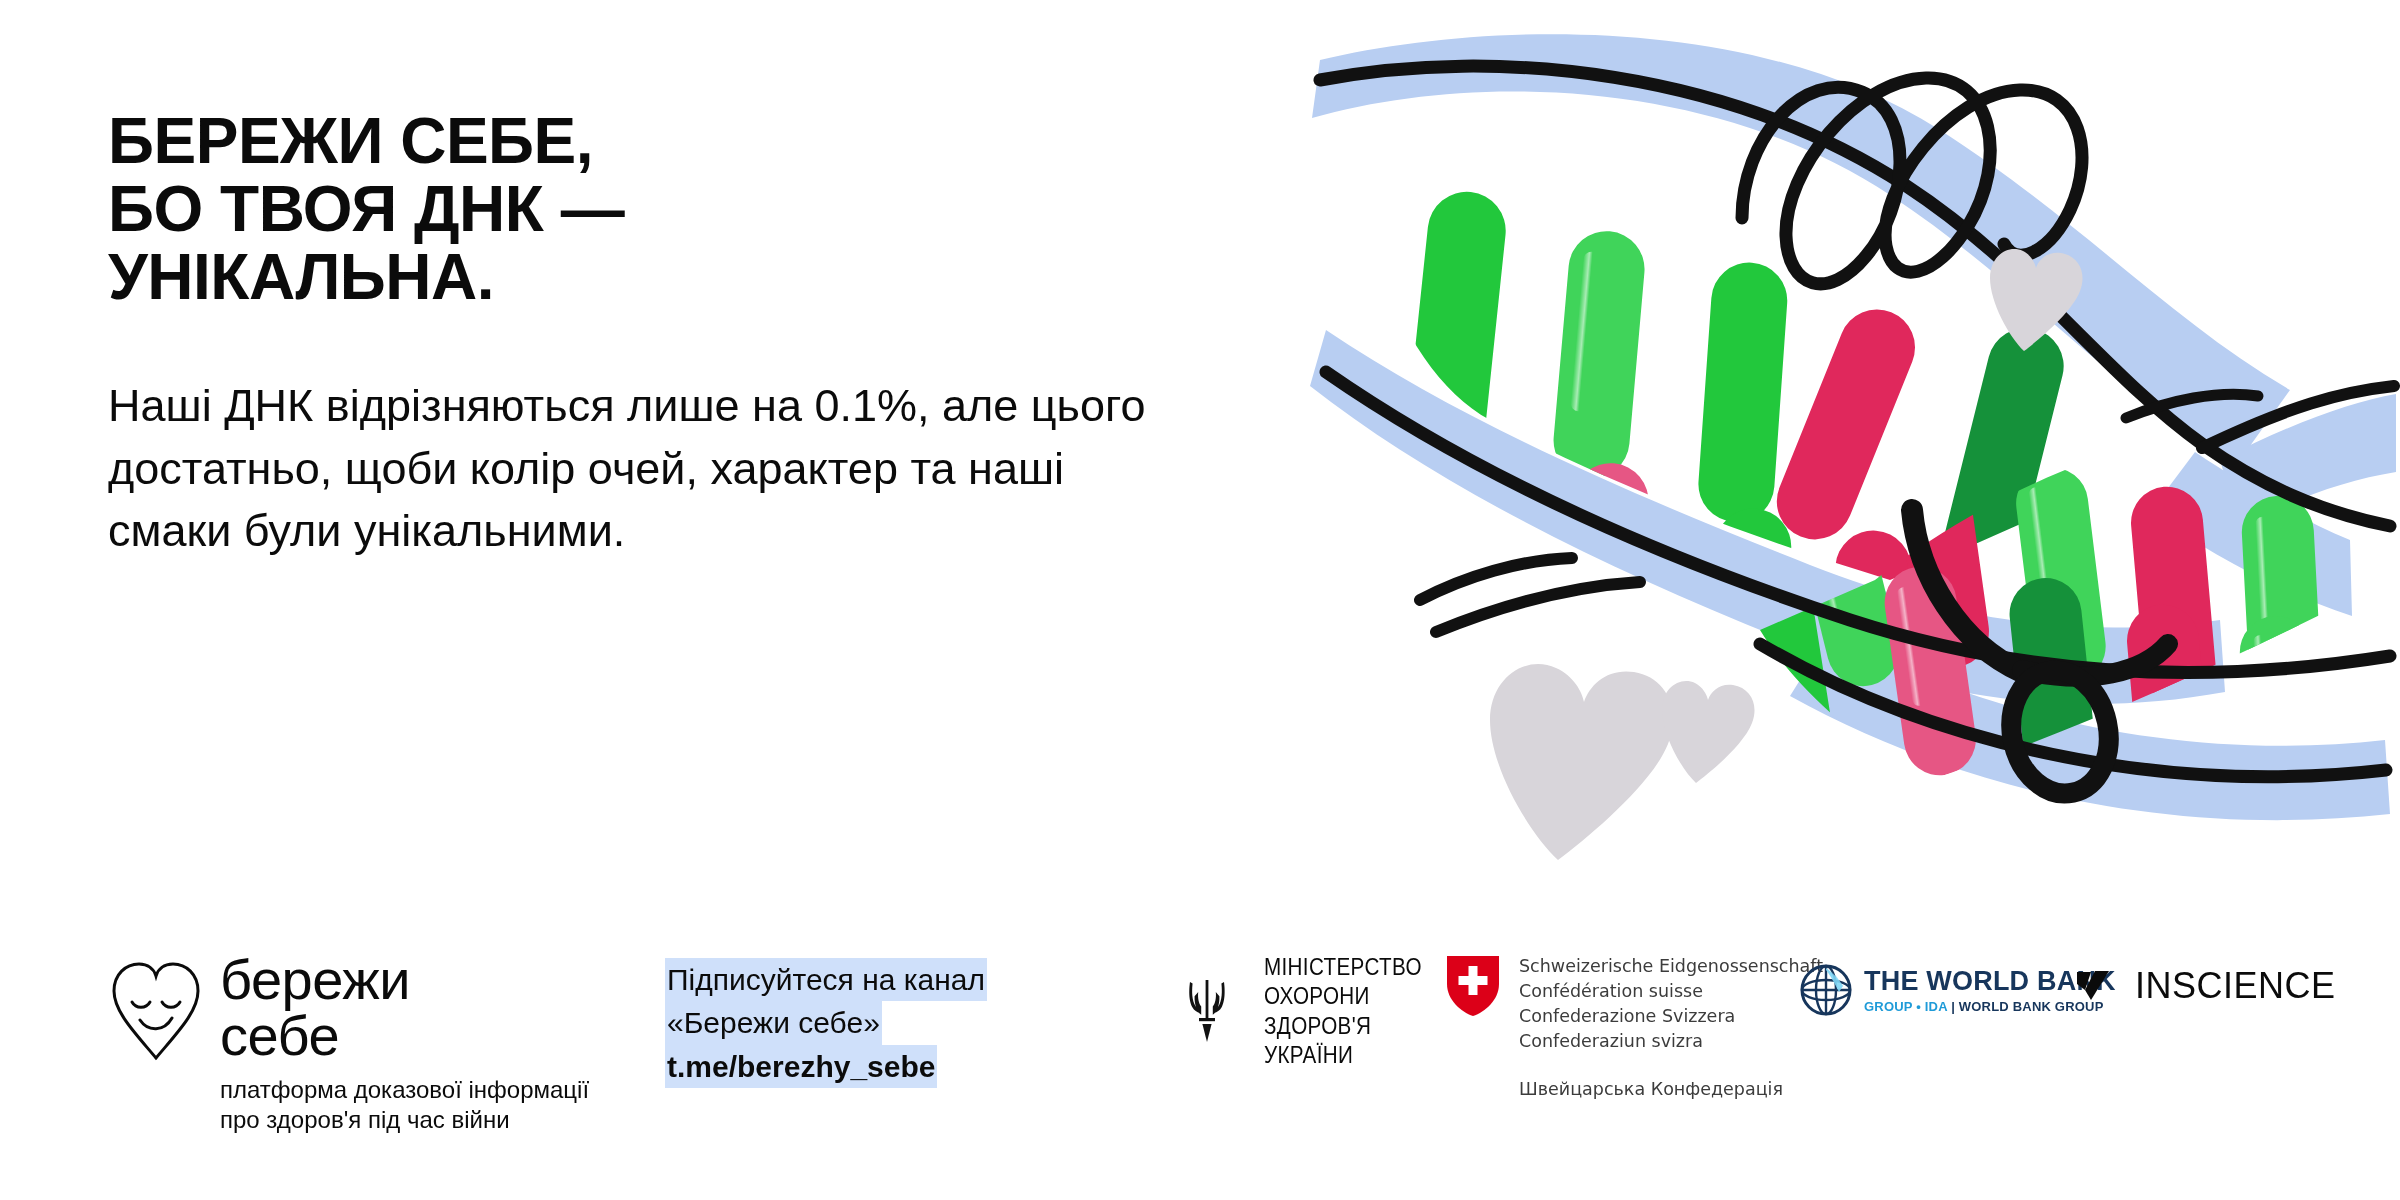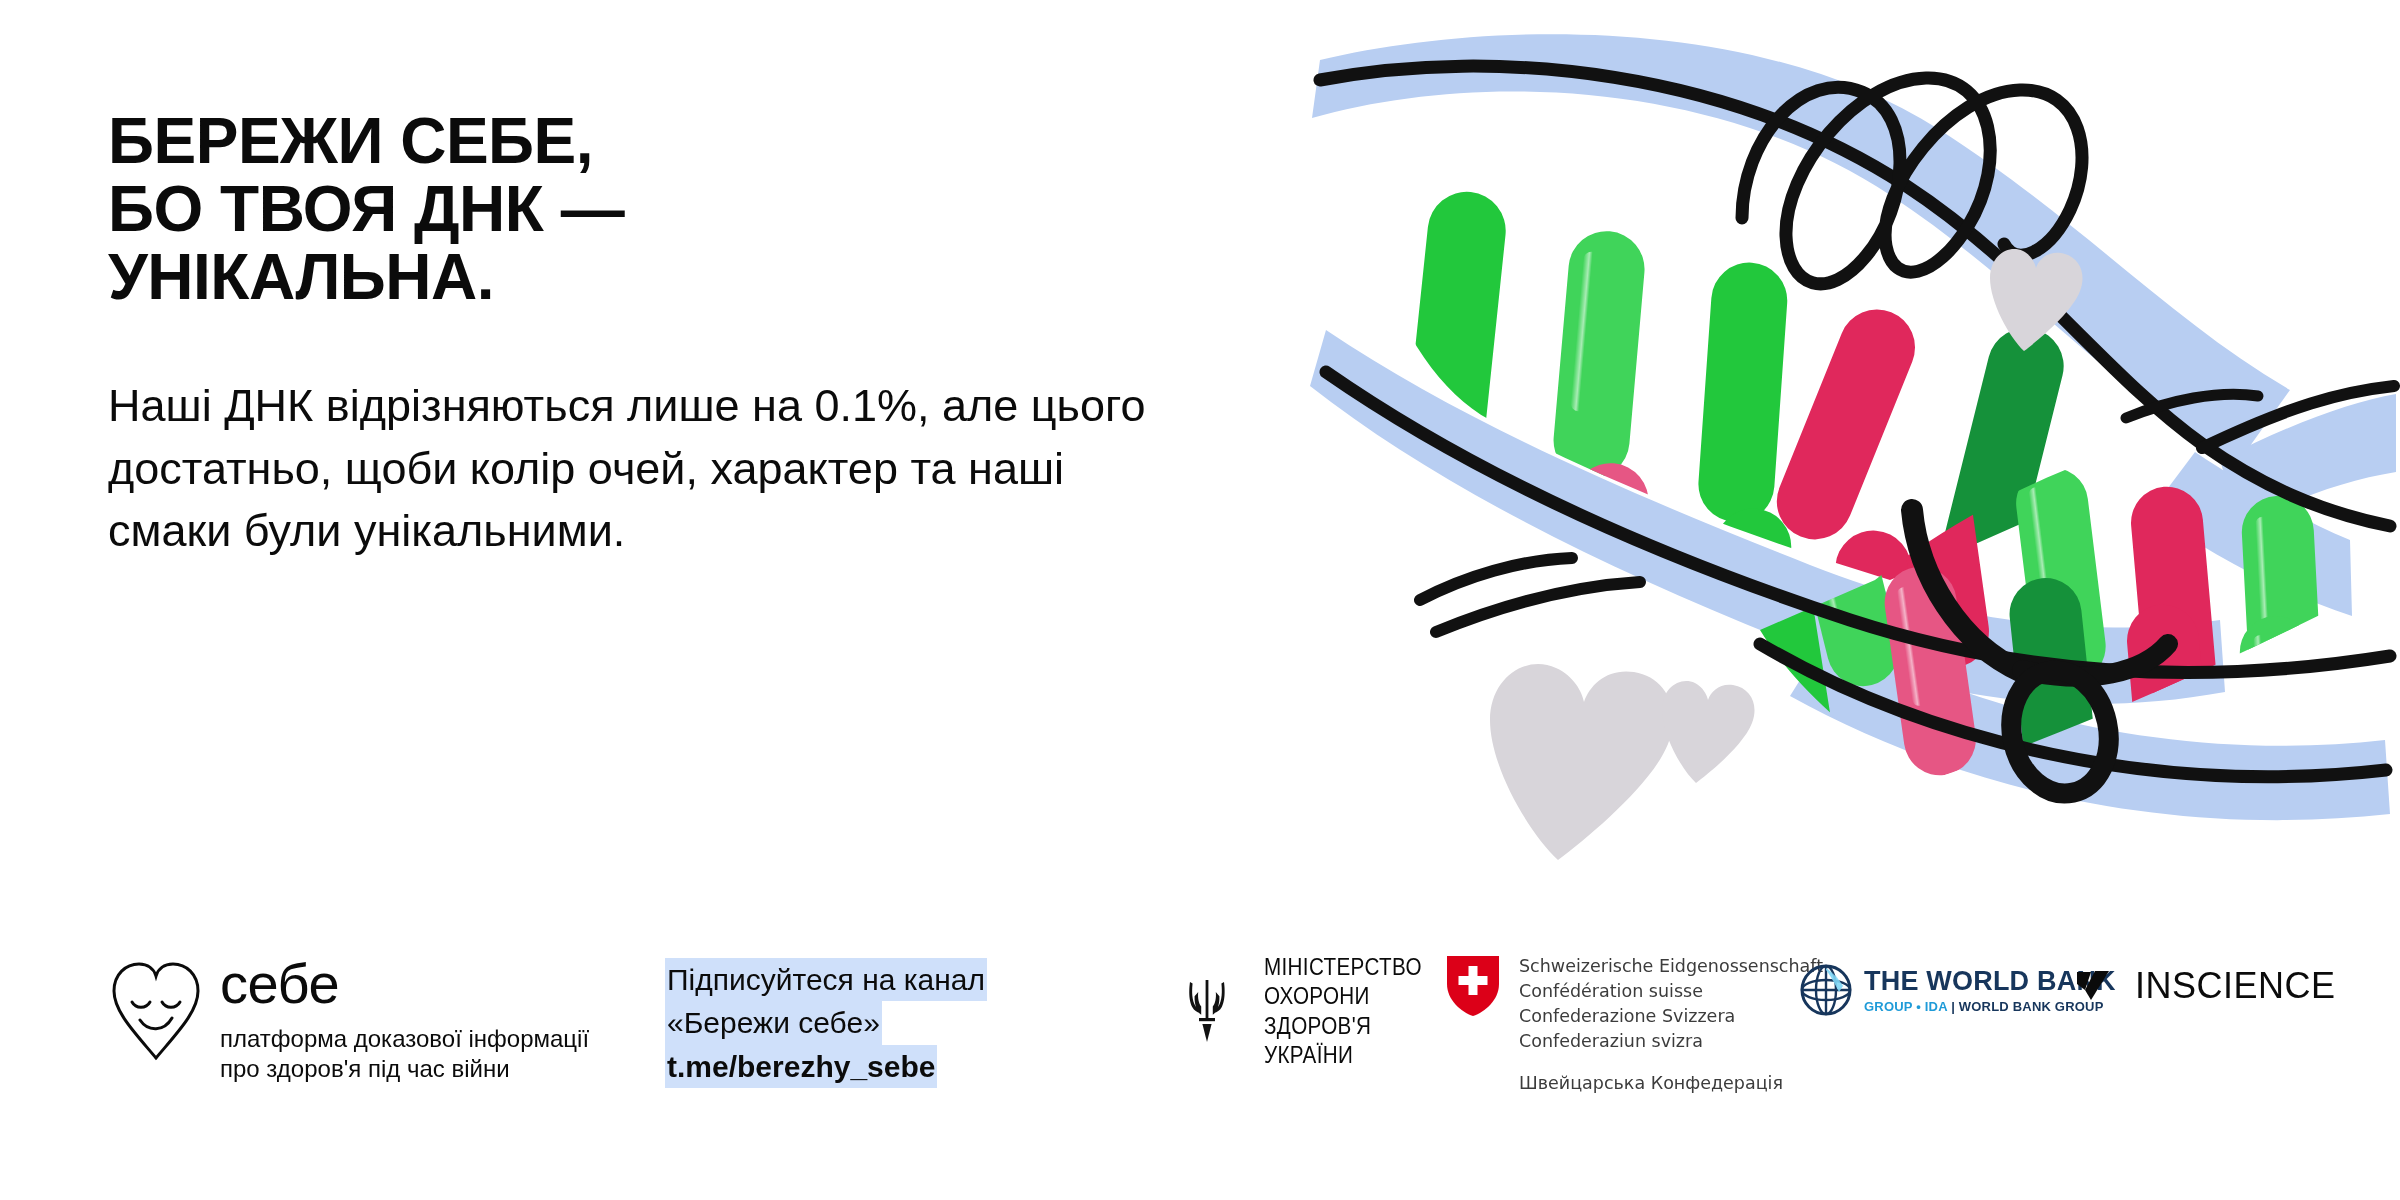--- a/index.html
+++ b/index.html
@@ -153,21 +153,21 @@
     align-items: flex-start;
   }
   .swiss-shield { width: 56px; height: 64px; flex: none; }
   .swiss-words {
     font-family: "DejaVu Sans", sans-serif;
     font-size: 17.5px;
     line-height: 1.42;
     color: #3c3c3c;
   }
   .swiss-words span { display: block; white-space: nowrap; }
-  .swiss-uk { margin-top: 18px; color: #3c3c3c; }
+  .swiss-uk { margin-top: 24px; color: #3c3c3c; }
 
   
   .worldbank {
     position: absolute;
     left: 1800px;
     top: 24px;
     display: flex;
     gap: 12px;
     align-items: center;
   }
@@ -411,20 +411,21 @@
 
     <div class="brand-lockup">
       <svg class="brand-heart" viewBox="0 0 96 104">
         <path d="M48,100 C28,76 6,54 6,33 C6,16 18,6 31,6 C40,6 46,11 48,18
                  C50,11 56,6 65,6 C78,6 90,16 90,33 C90,54 68,76 48,100 Z" fill="none" stroke="#0b0b0b" stroke-width="3"></path>
         <path d="M24,44 C28,51 38,51 42,44" fill="none" stroke="#0b0b0b" stroke-width="3" stroke-linecap="round"></path>
         <path d="M54,44 C58,51 68,51 72,44" fill="none" stroke="#0b0b0b" stroke-width="3" stroke-linecap="round"></path>
         <path d="M32,62 C40,74 56,74 64,60" fill="none" stroke="#0b0b0b" stroke-width="3" stroke-linecap="round"></path>
       </svg>
       <div class="brand-words">
+        <span class="brand-word">бережи</span>
         <span class="brand-word second">себе</span>
         <span class="brand-tagline">
           <span>платформа доказової інформації</span>
           <span>про здоров'я під час війни</span>
         </span>
       </div>
     </div>
 
     <div class="tg-callout">
       <div class="tg-rows">

